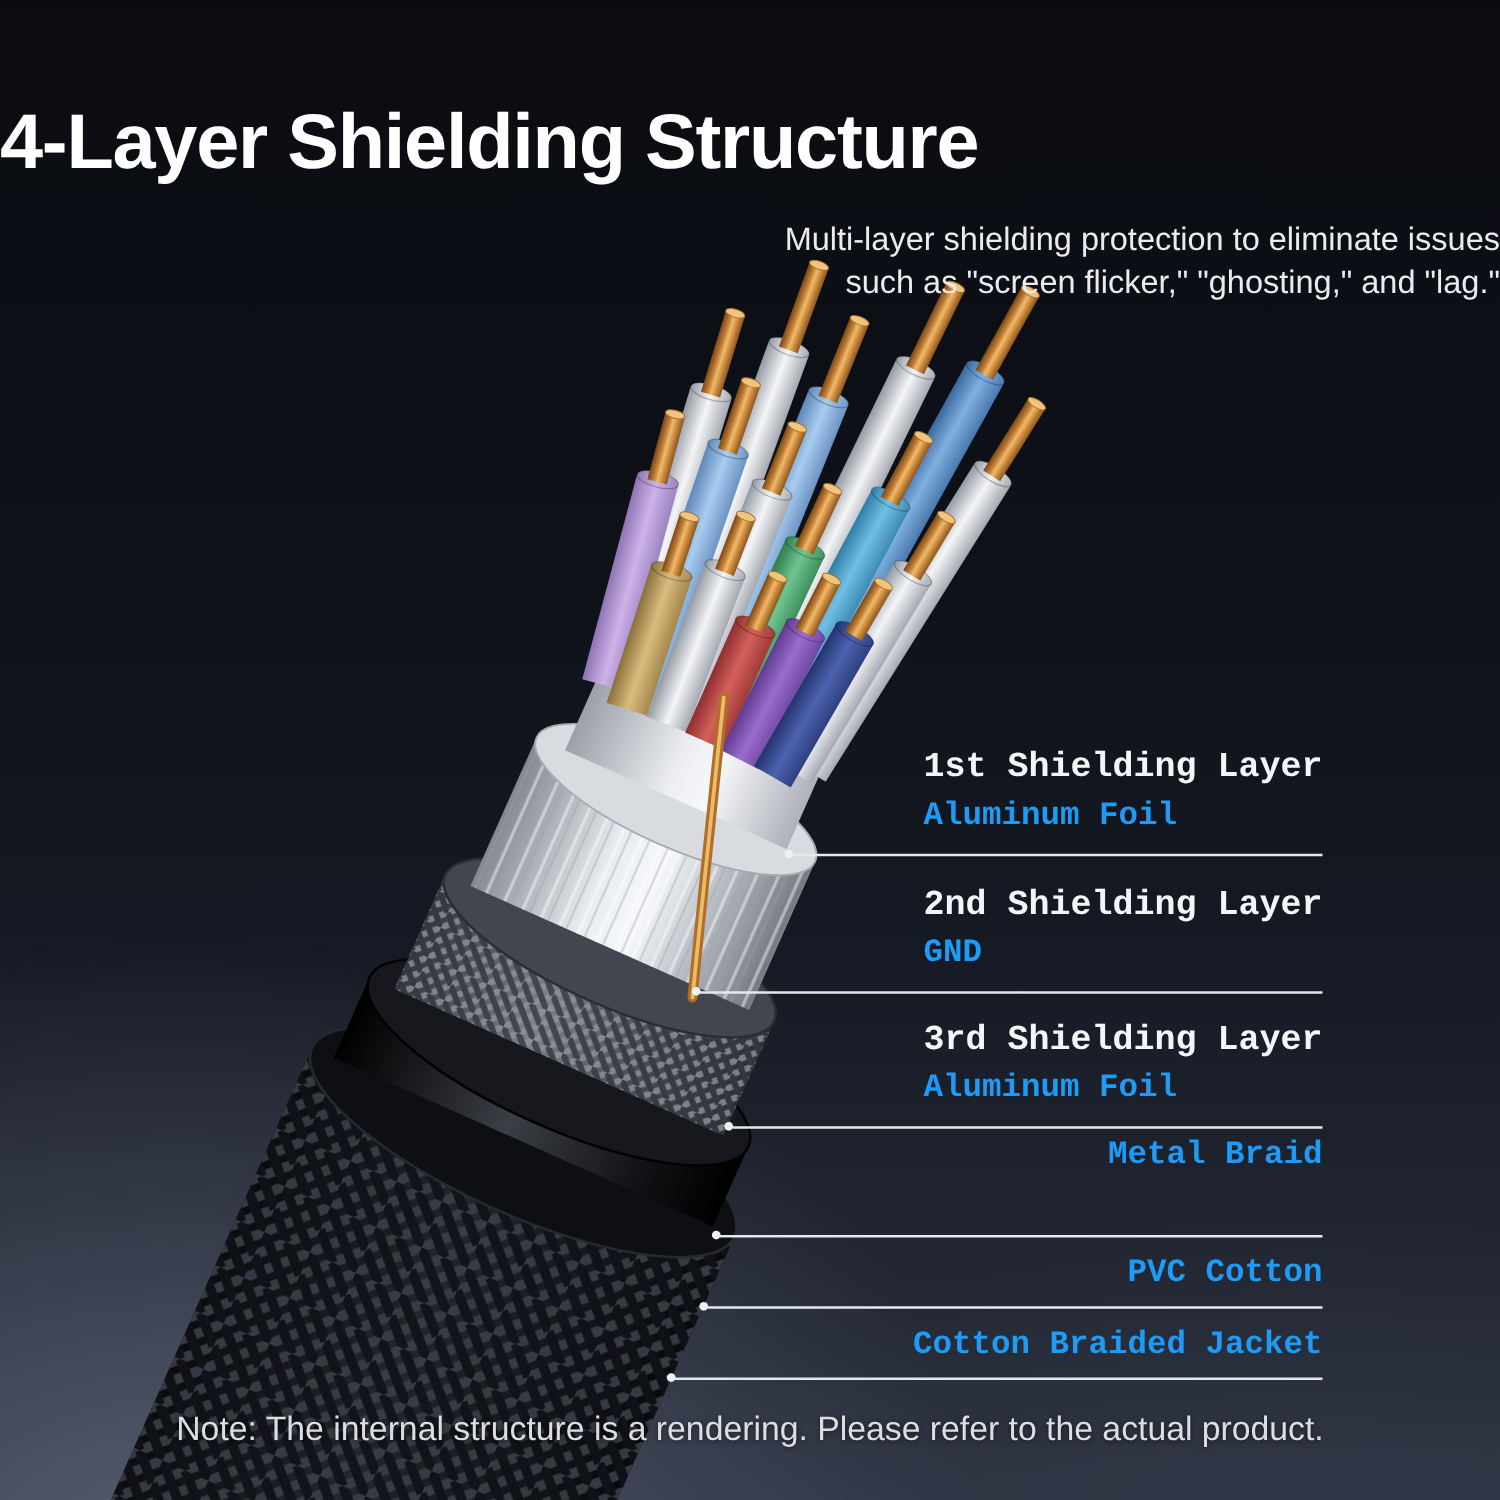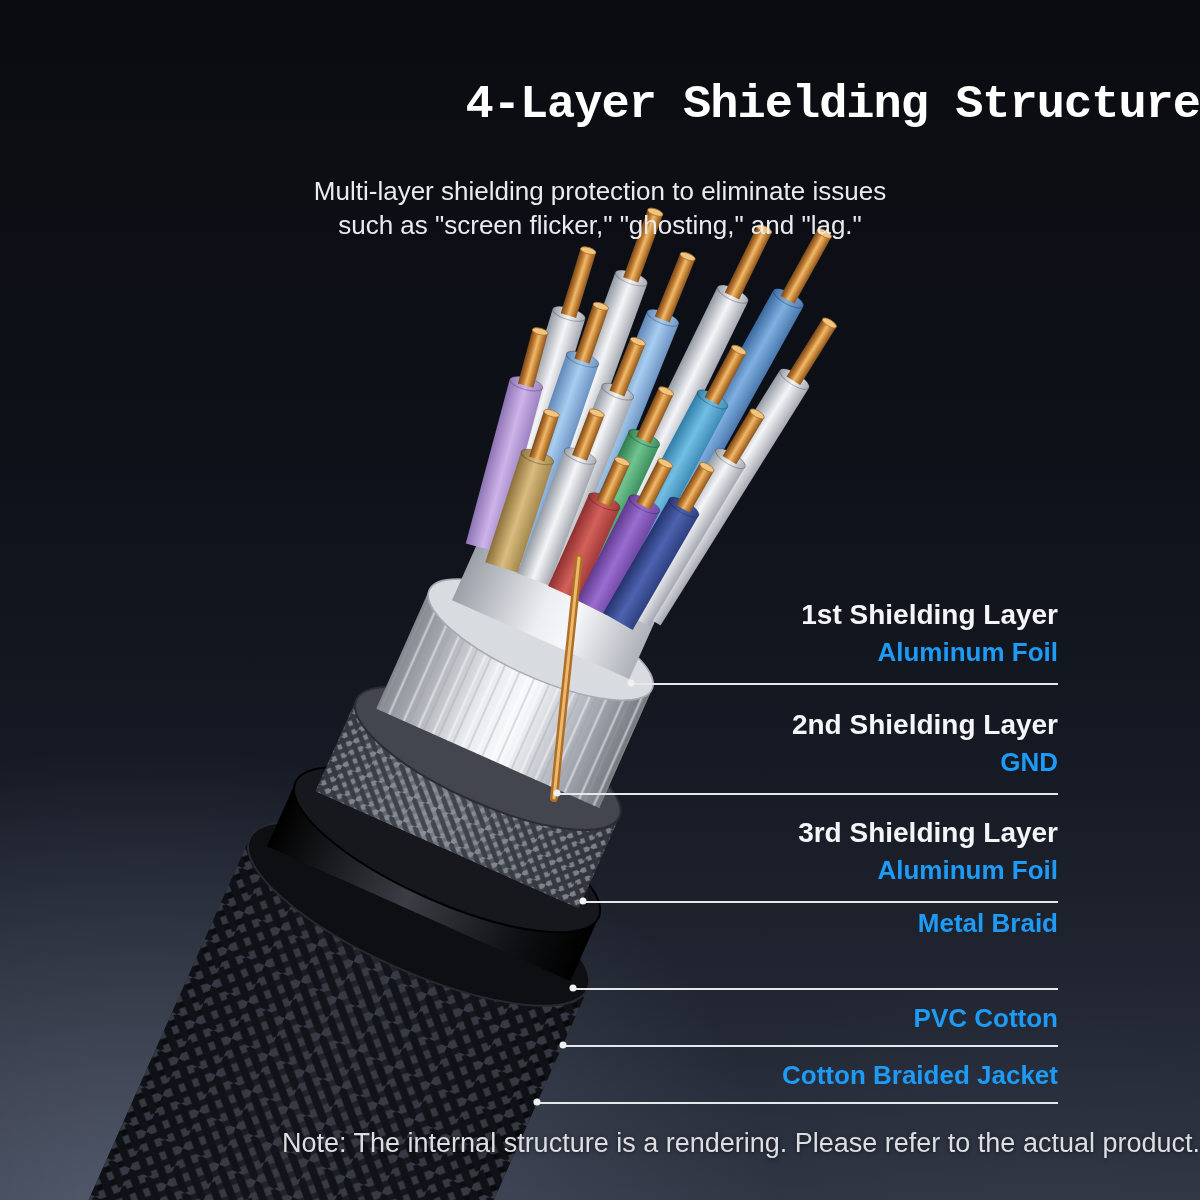--- a/index.html
+++ b/index.html
@@ -5,34 +5,34 @@
   html,body{margin:0;padding:0;background:#000;}
   .canvas{
     position:relative;width:1200px;height:1200px;overflow:hidden;
     font-family:"Liberation Sans",sans-serif;
     background:
       radial-gradient(1100px 820px at 12% 102%, rgba(128,138,160,.45), rgba(128,138,160,0) 58%),
       radial-gradient(900px 700px at 88% 115%, rgba(70,78,95,.30), rgba(0,0,0,0) 60%),
       linear-gradient(180deg,#0a0c11 0%, #0e1118 38%, #151923 62%, #222733 85%, #2d3341 100%);
   }
   .page-title{
-    position:absolute;top:78px;left:0;width:100%;text-align:right;
-    font-family:Liberation Mono, monospace;
-    font-size:47px;font-weight:800;color:#ffffff;letter-spacing:-1px;
+    position:absolute;top:78px;left:0;width:100%;text-align:left;
+    font-family:Liberation Sans, sans-serif;
+    font-size:62px;font-weight:800;color:#ffffff;letter-spacing:-1px;
   }
   .page-subtitle{
-    position:absolute;top:174px;left:0;width:100%;text-align:center;
+    position:absolute;top:174px;left:0;width:100%;text-align:right;
     font-size:26px;line-height:34px;color:#e9ebef;font-weight:400;
   }
   .illustration{position:absolute;left:0;top:0;width:1200px;height:1200px;}
-  .callout{position:absolute;right:142px;text-align:right;white-space:nowrap;}
+  .callout{position:absolute;right:142px;white-space:nowrap;font-family:Liberation Mono, monospace;}
   .callout-title{font-size:28px;line-height:34px;font-weight:600;color:#f4f5f7;}
   .callout-value{font-size:26px;line-height:40px;font-weight:800;color:#1d9bf6;}
   .footnote{
-    position:absolute;top:1128px;left:0;width:100%;text-align:right;
+    position:absolute;top:1128px;left:0;width:100%;text-align:center;
     font-size:27px;color:#dcdee3;font-weight:400;
     text-shadow:0 1px 4px rgba(0,0,0,.55);
   }
 </style>
 </head>
 <body>
 
 <div class="canvas">
 
   <svg class="illustration" viewBox="0 0 1200 1200" aria-hidden="true">

